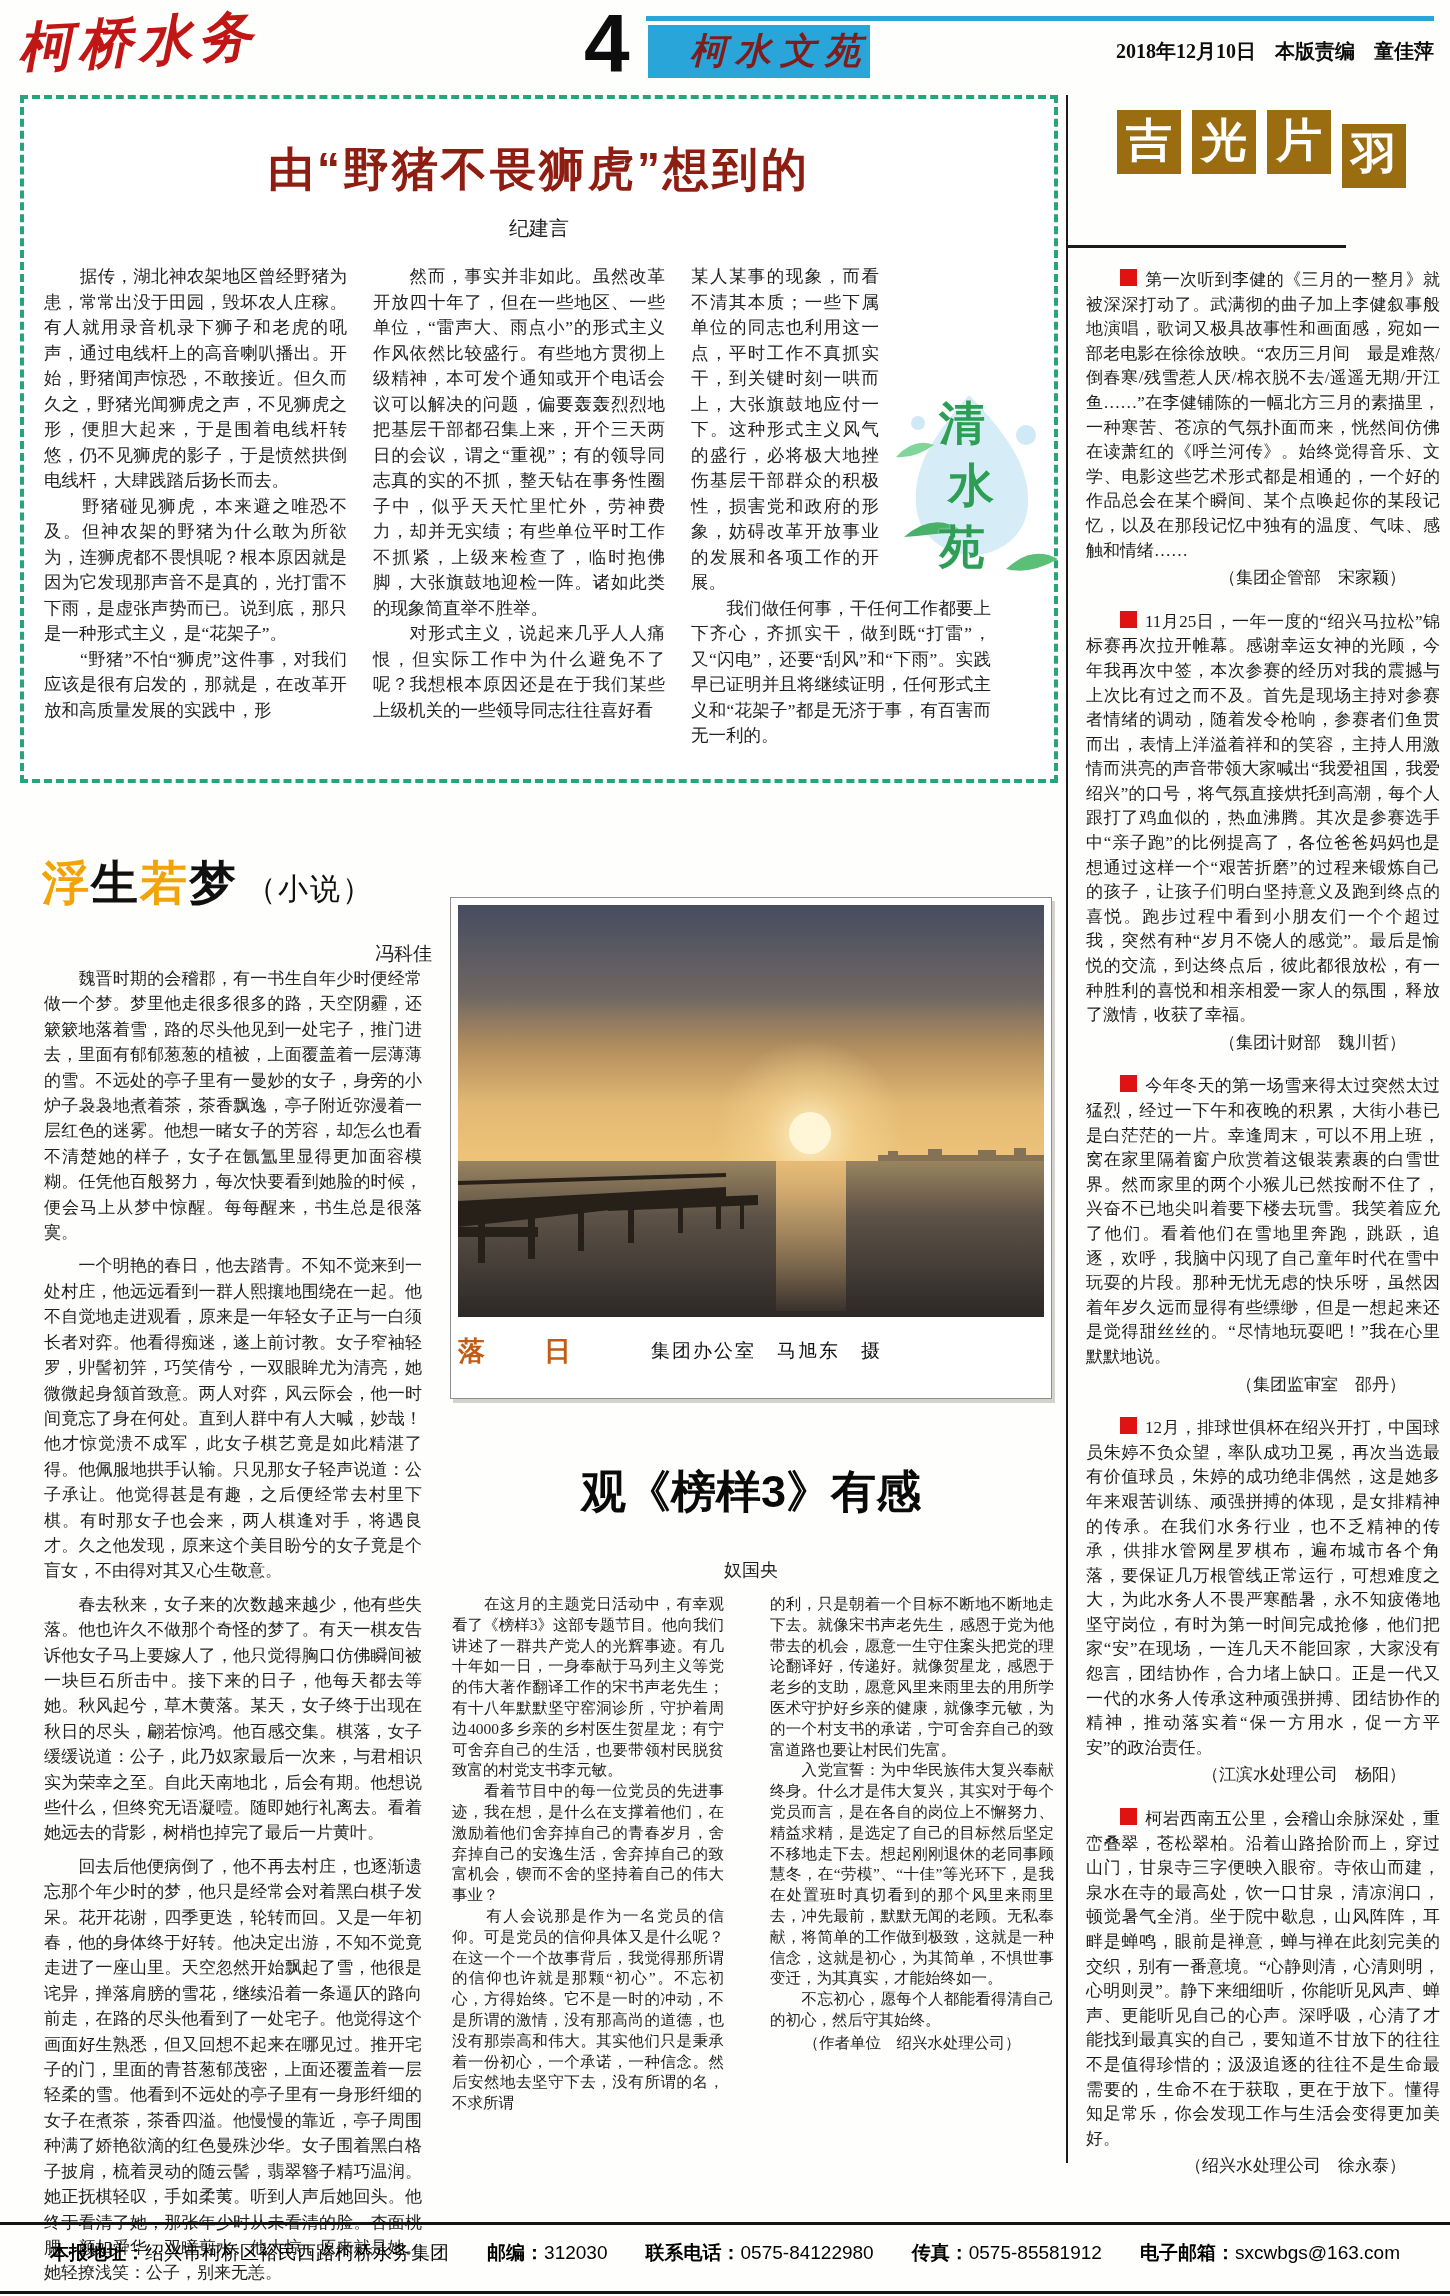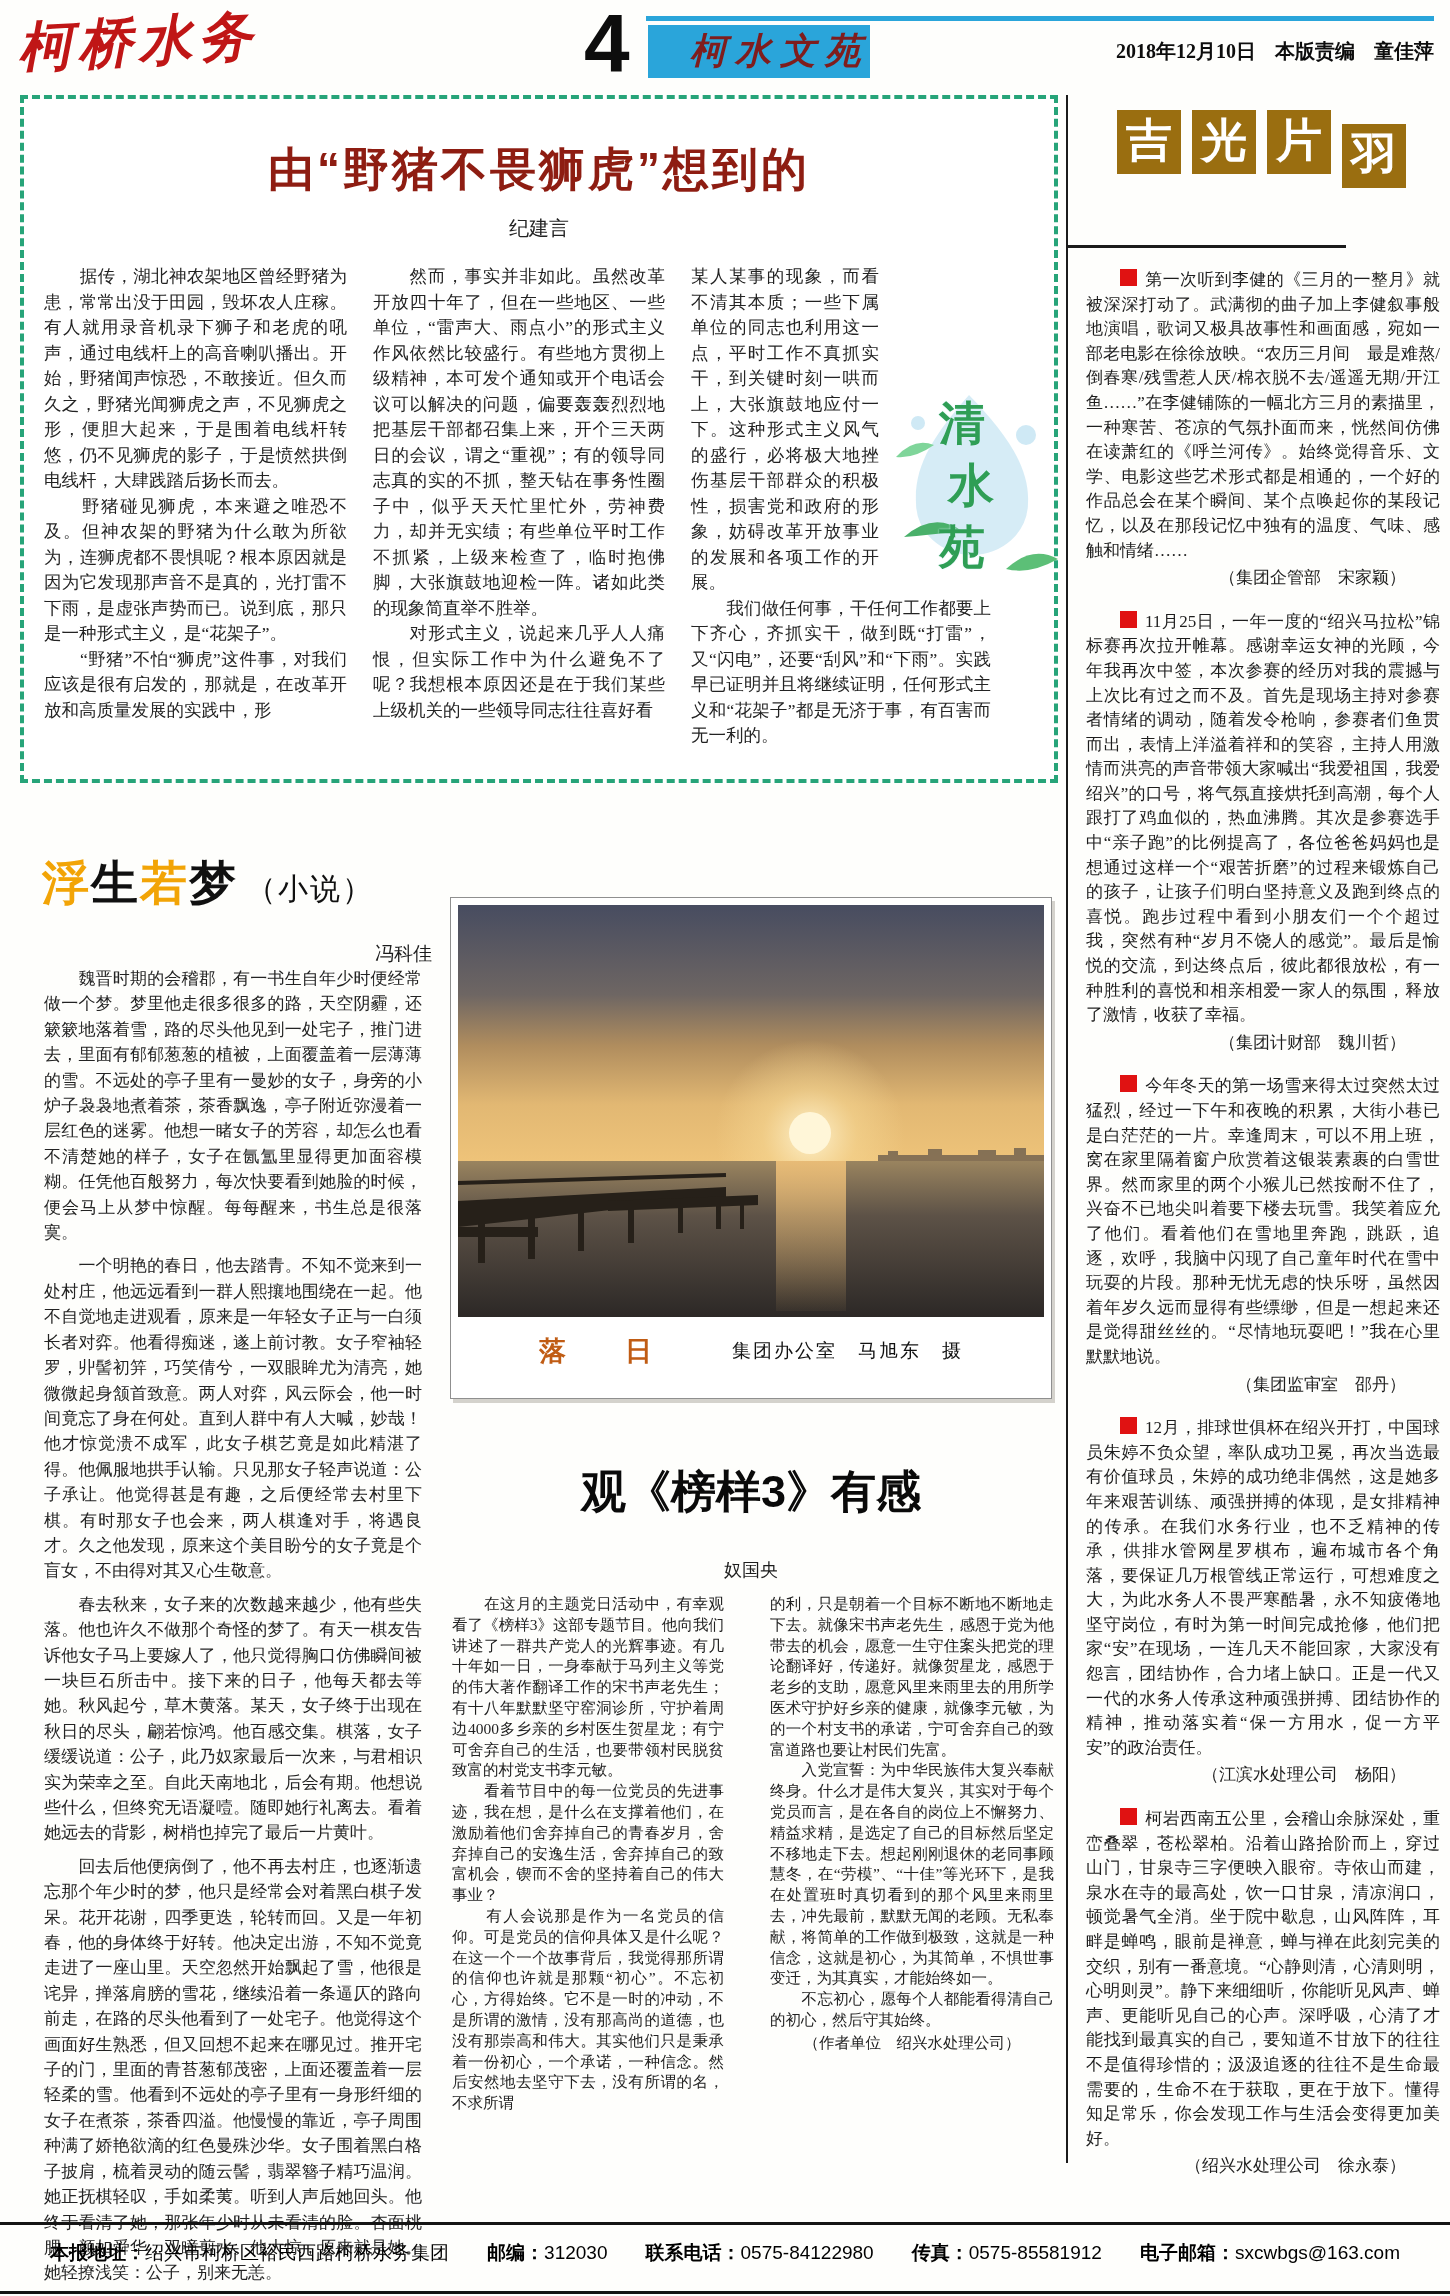--- a/index.html
+++ b/index.html
@@ -62,21 +62,21 @@
   .novel-byline{position:absolute;left:40px;top:925px;width:392px;text-align:right;font-size:19px;margin-top:16px;}
   .novel-col{position:absolute;left:36px;top:958px;width:394px;font-size:17px;line-height:25.4px;
       text-align:justify;color:#232323;}
   .novel-col .para{margin:8px;}
   .novel-attr{margin:2px 0 0;padding-left:70px;}
 
   
   .photo-frame{position:absolute;left:450px;top:897px;width:602px;height:502px;background:#fff;
       border:1px solid #8f8f8f;box-shadow:3px 4px 0 #d4d2cc;padding:7px;}
   .photo-svg{width:586px;height:412px;display:block;}
-  .photo-caption{height:68px;display:flex;align-items:center;justify-content:center;gap:64px;}
+  .photo-caption{height:68px;display:flex;align-items:center;justify-content:flex-start;gap:64px;}
   .caption-title{font-family:"Liberation Sans",sans-serif;font-weight:bold;font-size:27px;
       color:#c05c14;letter-spacing:16px;}
   .caption-credit{font-size:19px;color:#111;letter-spacing:2px;}
 
   
   .review-title{position:absolute;left:450px;top:1462px;width:602px;text-align:center;
       font-family:"Liberation Sans",sans-serif;font-weight:bold;font-size:45px;color:#0a0a0a;}
   .review-byline{position:absolute;left:450px;top:1558px;width:602px;text-align:center;font-size:18px;}
   .review-cols{position:absolute;left:452px;top:1594px;display:flex;gap:46px;}
   .review-col{text-align:justify;font-size:15.5px;line-height:20.8px;color:#222;}

